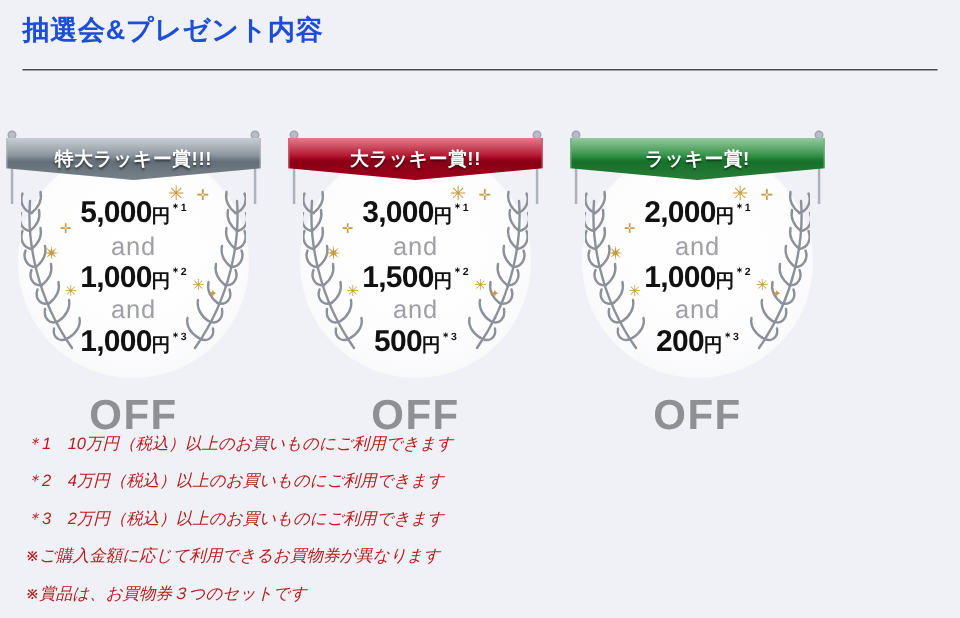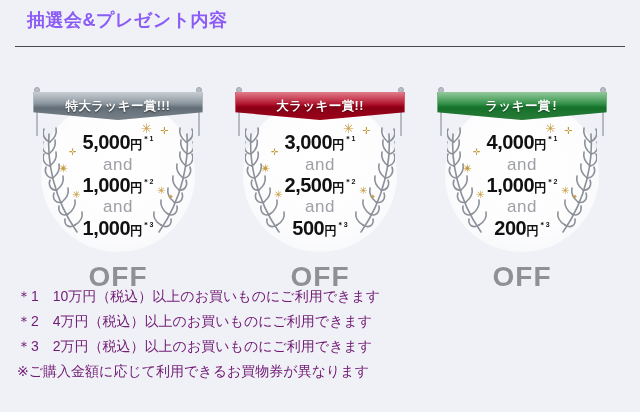--- a/index.html
+++ b/index.html
@@ -7,35 +7,35 @@
     width:640px;height:412px;
     background:#f0f1f6;
     font-family:"Liberation Sans","DejaVu Sans",sans-serif;
     overflow:hidden;
     position:relative;
   }
   .page{position:relative;width:640px;height:412px;}
 
   
   .page-title{
-    position:absolute;left:27px;top:8px;
-    font-size:18px;font-weight:bold;color:#8b5cf6;
+    position:absolute;left:15px;top:8px;
+    font-size:18px;font-weight:bold;color:#1d4ed8;
     letter-spacing:.5px;
     white-space:nowrap;
   }
   .title-rule{
     position:absolute;left:15px;top:46px;width:610px;height:0;
     border-top:1.5px solid #4a4a4a;
   }
 
   
   .cards{
     position:absolute;left:0;top:80px;width:640px;height:180px;
-    display:flex;justify-content:center;align-items:flex-start;
-    gap:24px;
+    display:flex;justify-content:flex-start;align-items:flex-start;
+    gap:10px;
   }
   .card{
     position:relative;
     width:178px;height:180px;
   }
   
   .card .disc{
     position:absolute;left:12px;top:18px;width:154px;height:154px;
     border-radius:50%;
     background:radial-gradient(circle at 50% 45%,#ffffff 0%,#fdfdfe 55%,#f6f7fa 85%,#f2f3f7 100%);
@@ -69,21 +69,21 @@
   }
   .banner-label{
     position:relative;z-index:2;
     font-size:12.5px;font-weight:bold;color:#ffffff;
     letter-spacing:.4px;white-space:nowrap;
     text-shadow:0 1px 1px rgba(0,0,0,.45);
   }
   .banner.silver{background:linear-gradient(to bottom,#9aa4ad 0%,#7e8a94 42%,#66727c 58%,#8b959e 100%);}
   .banner.silver .banner-label{color:#fdfdfd;text-shadow:0 1px 1.5px rgba(0,0,0,.55);}
   .banner.red{background:linear-gradient(to bottom,#c8122a 0%,#a8001c 45%,#8e0016 58%,#b4021f 100%);}
-  .banner.green{background:linear-gradient(to bottom,#3a9c4a 0%,#1f8436 45%,#17742c 58%,#2f9040 100%);font-family:Liberation Mono, monospace;}
+  .banner.green{background:linear-gradient(to bottom,#3a9c4a 0%,#1f8436 45%,#17742c 58%,#2f9040 100%);}
 
   
   .laurel{position:absolute;top:46px;width:46px;height:116px;}
   .laurel.l{left:14px;}
   .laurel.r{right:14px;transform:scaleX(-1);}
   .laurel svg{width:100%;height:100%;display:block;}
 
   
   .spark{position:absolute;color:#c79a3c;line-height:1;font-weight:bold;pointer-events:none;}
 
@@ -106,21 +106,21 @@
   .off{
     margin-top:22px;
     font-size:28px;font-weight:bold;color:#8e9094;letter-spacing:1px;
   }
 
   
   .notes{
     position:absolute;left:17px;top:284px;width:600px;
   }
   .note{
-    font-size:14px;color:#701a75;line-height:25px;white-space:nowrap;
+    font-size:11px;color:#b91c1c;line-height:25px;white-space:nowrap;font-style:italic;
   }
 </style>
 </head>
 <body>
 
 <div class="page">
 
   <div class="page-title">抽選会&amp;プレゼント内容</div>
   <div class="title-rule"></div>
 
@@ -281,21 +281,21 @@
       <span class="spark" style="left:43px;top:110px;font-size:10px;">✳</span>
       <span class="spark" style="left:128px;top:106px;font-size:10px;">✳</span>
       <span class="spark" style="left:139px;top:113px;font-size:7px;">✦</span>
 
       <div class="prize">
         <div class="amt">
           <span>3,000</span><span class="yen">円</span><span class="sup">＊1</span>
         </div>
         <div class="and">and</div>
         <div class="amt">
-          <span>2,500</span><span class="yen">円</span><span class="sup">＊2</span>
+          <span>1,500</span><span class="yen">円</span><span class="sup">＊2</span>
         </div>
         <div class="and">and</div>
         <div class="amt">
           <span>500</span><span class="yen">円</span><span class="sup">＊3</span>
         </div>
         <div class="off">OFF</div>
       </div>
     </div>
 
     <div class="card">
@@ -363,36 +363,37 @@
       <span class="spark" style="left:112px;top:42px;font-size:13px;">✳</span>
       <span class="spark" style="left:131px;top:46px;font-size:10px;">✛</span>
       <span class="spark" style="left:40px;top:68px;font-size:9px;">✛</span>
       <span class="spark" style="left:29px;top:82px;font-size:13px;">✴</span>
       <span class="spark" style="left:43px;top:110px;font-size:10px;">✳</span>
       <span class="spark" style="left:128px;top:106px;font-size:10px;">✳</span>
       <span class="spark" style="left:139px;top:113px;font-size:7px;">✦</span>
 
       <div class="prize">
         <div class="amt">
-          <span>4,000</span><span class="yen">円</span><span class="sup">＊1</span>
+          <span>2,000</span><span class="yen">円</span><span class="sup">＊1</span>
         </div>
         <div class="and">and</div>
         <div class="amt">
           <span>1,000</span><span class="yen">円</span><span class="sup">＊2</span>
         </div>
         <div class="and">and</div>
         <div class="amt">
           <span>200</span><span class="yen">円</span><span class="sup">＊3</span>
         </div>
         <div class="off">OFF</div>
       </div>
     </div>
 
   </div>
 
   <div class="notes">
     <div class="note">＊1　10万円（税込）以上のお買いものにご利用できます</div>
     <div class="note">＊2　4万円（税込）以上のお買いものにご利用できます</div>
     <div class="note">＊3　2万円（税込）以上のお買いものにご利用できます</div>
     <div class="note">※ご購入金額に応じて利用できるお買物券が異なります</div>
+    <div class="note">※賞品は、お買物券３つのセットです</div>
   </div>
 
 </div>
 
 </body></html>

